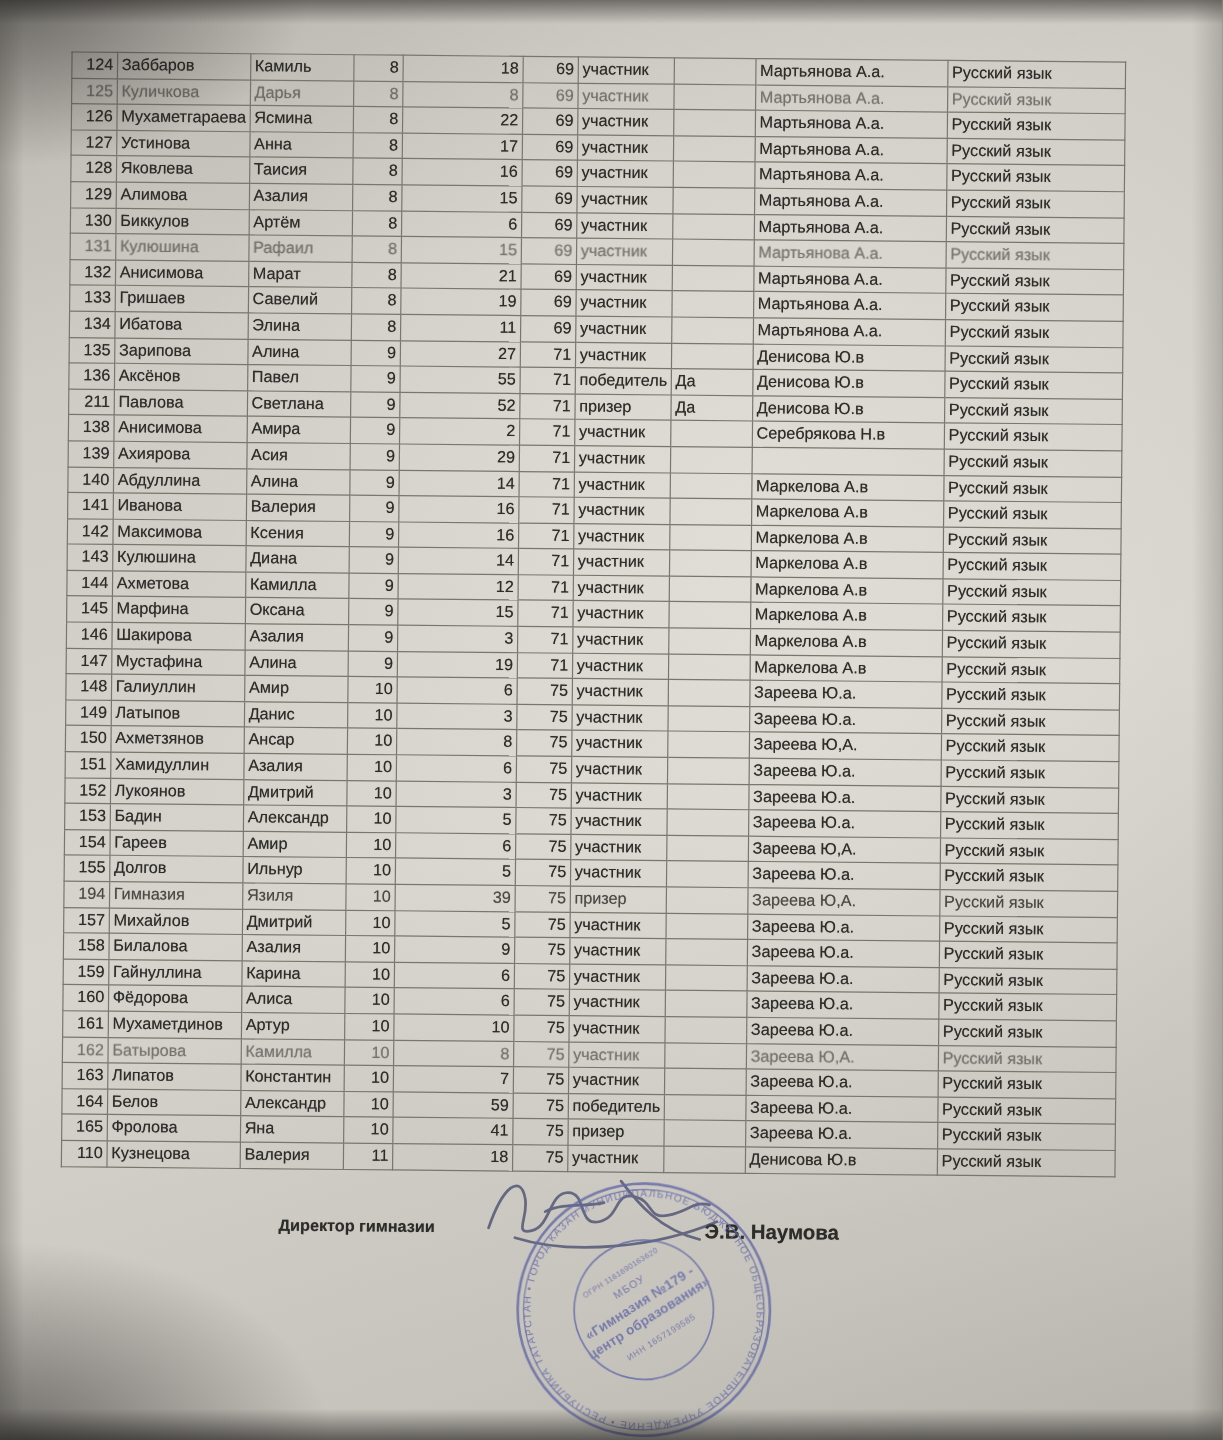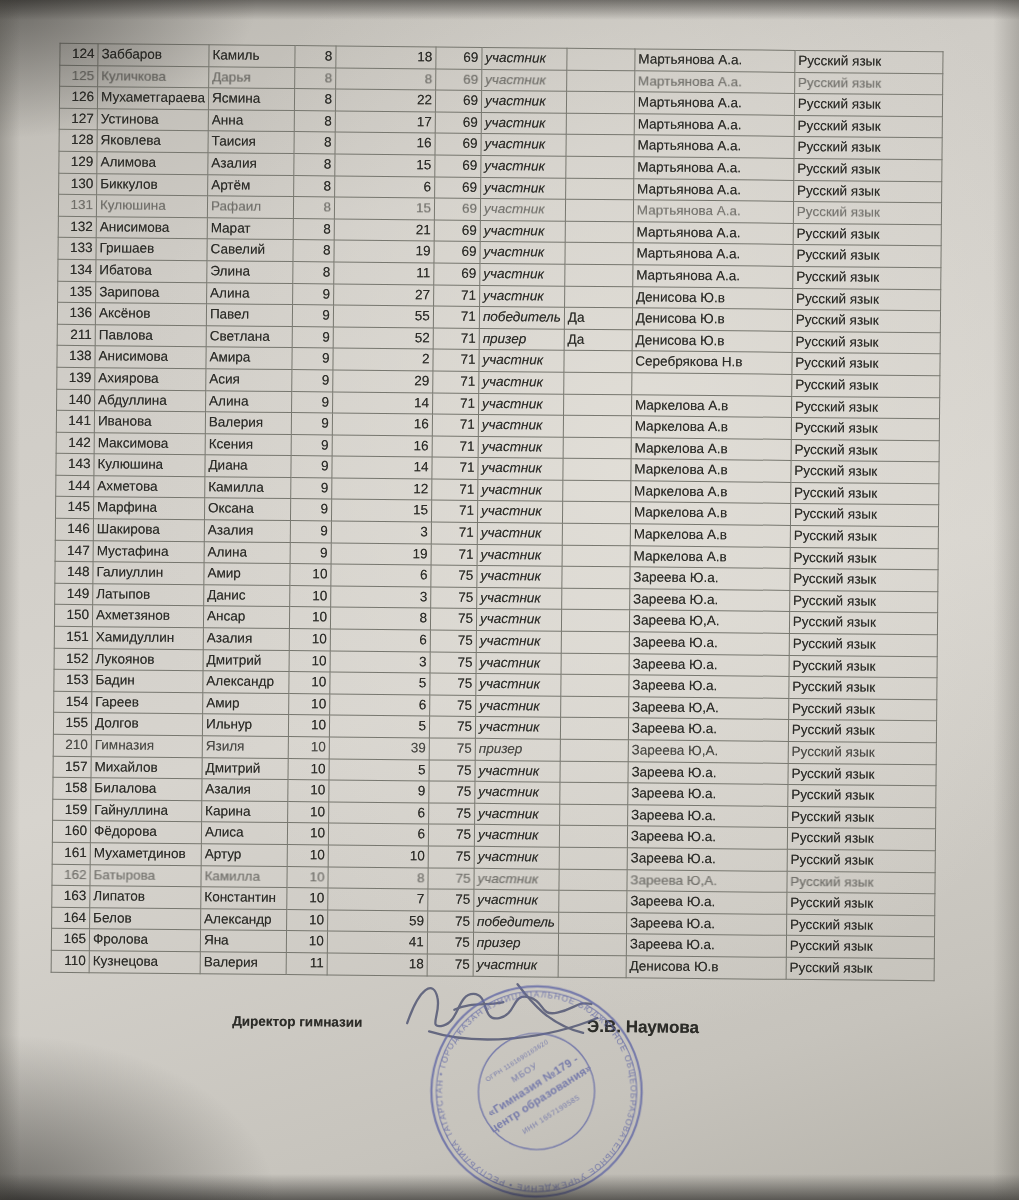--- a/index.html
+++ b/index.html
@@ -35,21 +35,21 @@
     white-space:nowrap;overflow:hidden;
     text-shadow:0 0 .6px rgba(50,50,46,.65);
     background:transparent;
   }
   col.w-num{width:38px}col.w-surname{width:103px}col.w-name{width:86px}
   col.w-grade{width:41px}col.w-score{width:100px}col.w-code{width:46px}
   col.w-status{width:78px}col.w-yes{width:68px}col.w-teacher{width:160px}
   col.w-subject{width:148px}
   td.col-num{text-align:right;padding-right:6px;}
   td.col-grade,td.col-score,td.col-code{text-align:right;padding-right:5px;}
-  td.col-status{overflow:visible;font-style:italic;}
+  td.col-status{overflow:visible;}
   td.col-status.clip{overflow:hidden;}
   
   #tbody tr:nth-child(2),
   #tbody tr:nth-child(8),
   #tbody tr:nth-child(39){filter:blur(.6px);opacity:.58;}
   #tbody tr:nth-child(33){opacity:.82;}
 
   
   .director-label{position:absolute;left:237px;top:1016px;font-size:13.5px;font-weight:bold;color:#2c2c28;text-shadow:0 0 .6px rgba(50,50,46,.6);}
   .director-name{position:absolute;left:592px;top:1016px;font-size:17px;font-weight:bold;color:#2c2c28;text-shadow:0 0 .6px rgba(50,50,46,.6);}
@@ -463,21 +463,21 @@
             <td class="col-name">Ильнур</td>
             <td class="col-grade">10</td>
             <td class="col-score">5</td>
             <td class="col-code">75</td>
             <td class="col-status">участник</td>
             <td class="col-winner"></td>
             <td class="col-teacher">Зареева Ю.а.</td>
             <td class="col-subject">Русский язык</td>
           </tr>
           <tr>
-            <td class="col-num">210</td>
+            <td class="col-num">194</td>
             <td class="col-surname">Гимназия</td>
             <td class="col-name">Язиля</td>
             <td class="col-grade">10</td>
             <td class="col-score">39</td>
             <td class="col-code">75</td>
             <td class="col-status">призер</td>
             <td class="col-winner"></td>
             <td class="col-teacher">Зареева Ю,А.</td>
             <td class="col-subject">Русский язык</td>
           </tr>

